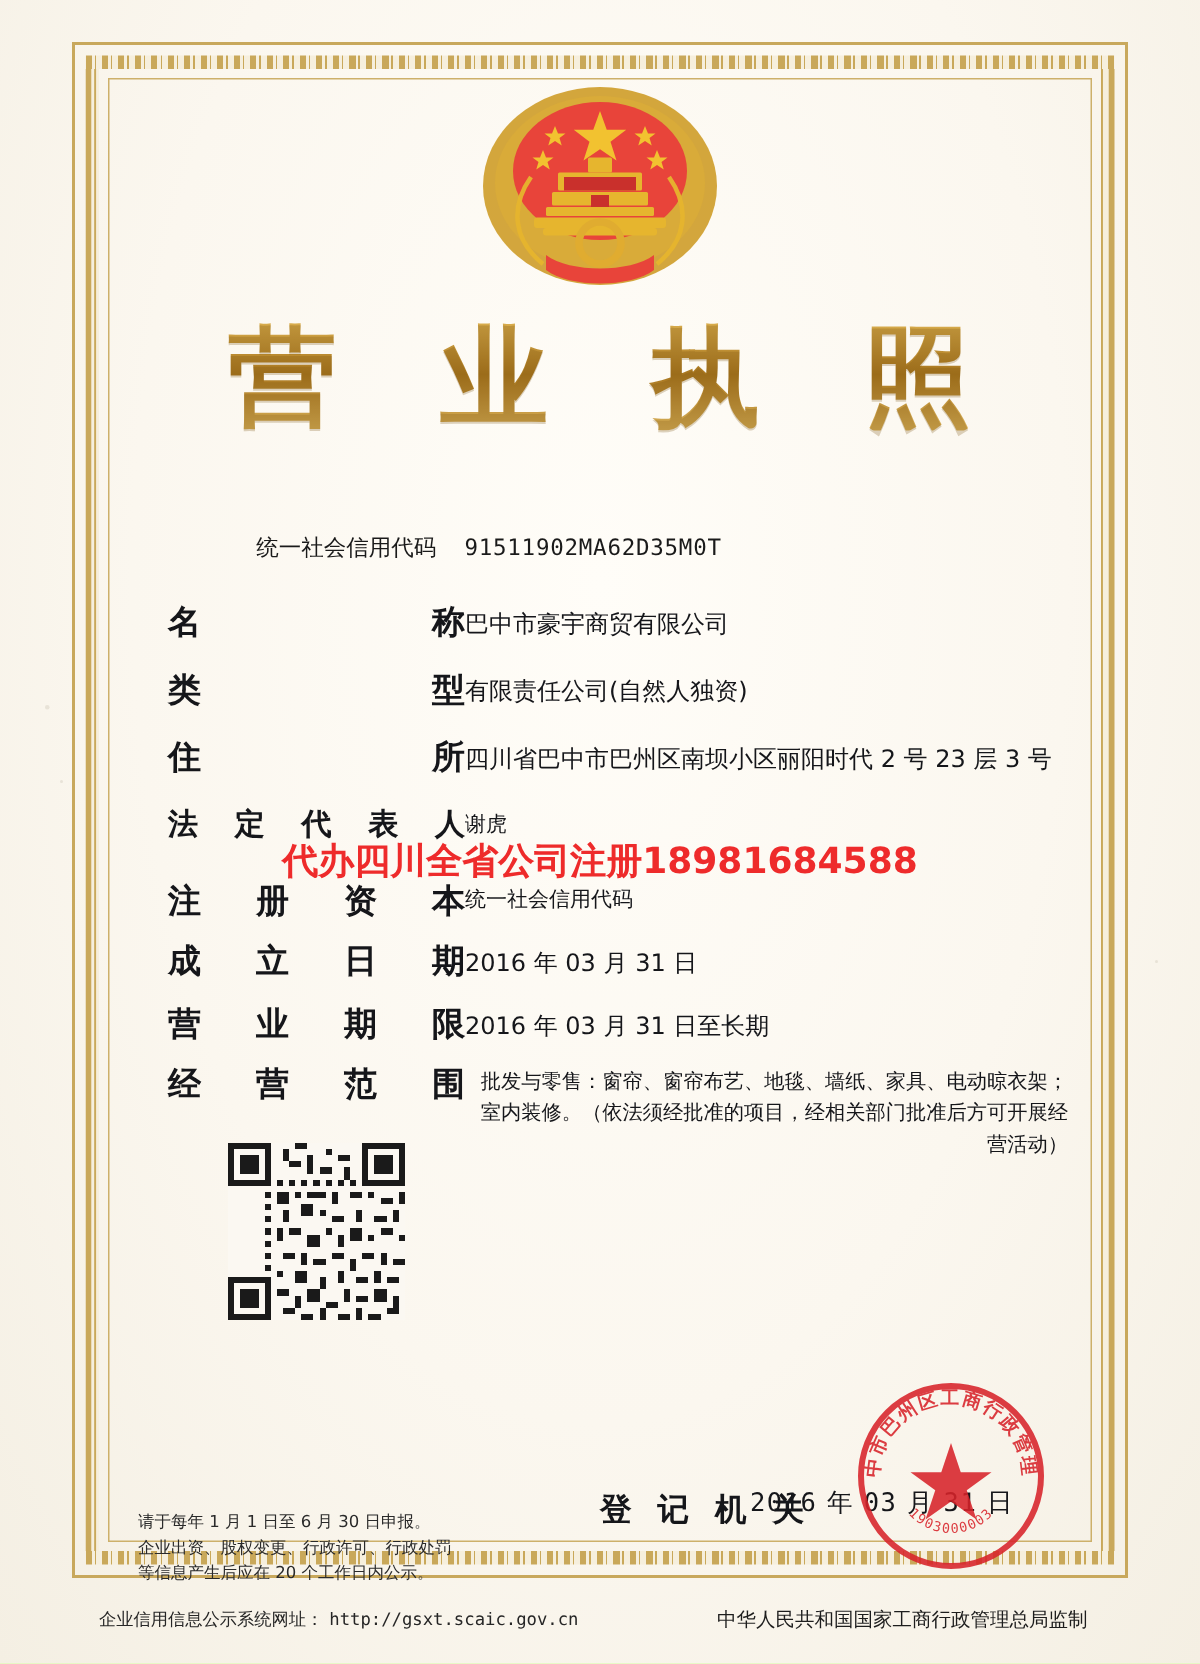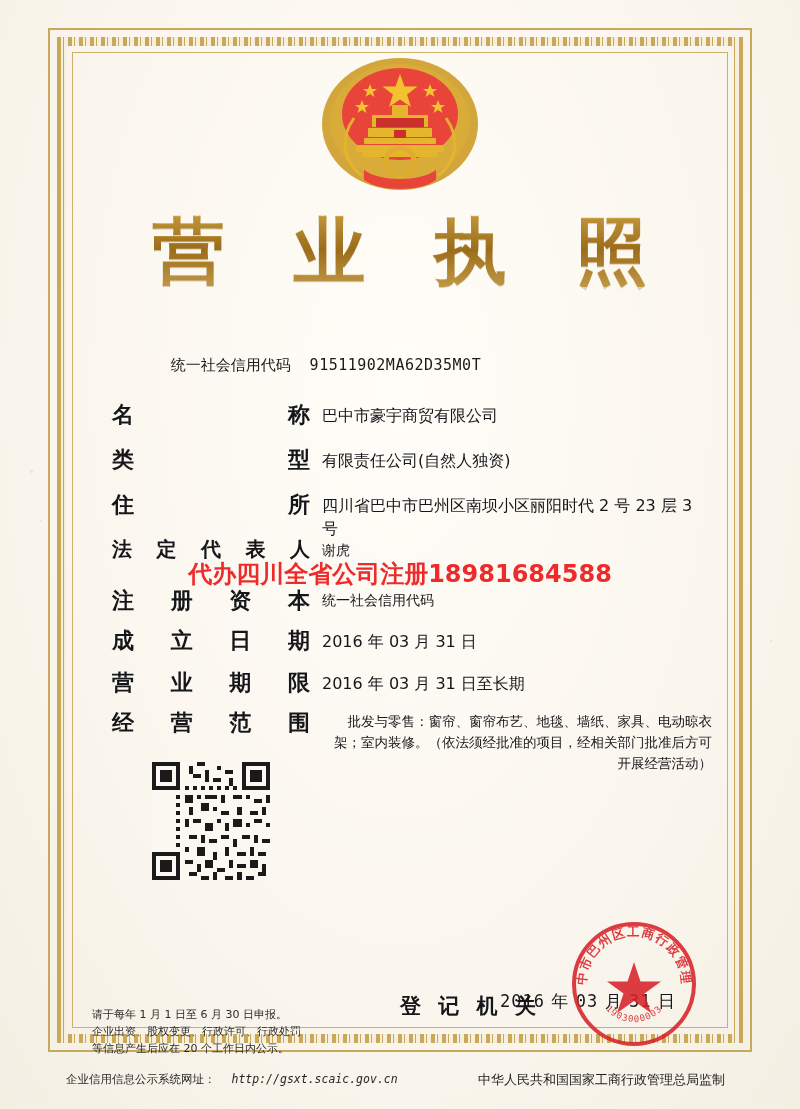--- a/index.html
+++ b/index.html
@@ -137,21 +137,20 @@
     font-size: 20px;
   }
   .field-label span { display: inline-block; }
   .field-value {
     flex: 1;
     font-family: "DejaVu Sans", sans-serif;
     font-size: 16px;
     color: #15161a;
     line-height: 1.45;
     padding-top: 4px;
-    margin-left: 12px;
   }
   .field-value.small { font-size: 14px; }
 
   #row-name   { top: 400px; }
   #row-type   { top: 445px; }
   #row-addr   { top: 490px; }
   #row-legal  { top: 536px; }
   #row-cap    { top: 586px; }
   #row-found  { top: 626px; }
   #row-term   { top: 668px; }
@@ -240,22 +239,21 @@
   #site-line {
     position: absolute;
     left: 66px;
     top: 1072px;
     font-family: "DejaVu Sans", sans-serif;
     font-size: 11.5px;
     color: #262626;
   }
   #site-line .url {
     font-family: "DejaVu Sans Mono", monospace;
-    margin-left: 16px;
-    font-style: italic;
+    margin-left: 4px;
   }
   #issuer-line {
     position: absolute;
     left: 478px;
     top: 1071px;
     font-family: "DejaVu Sans", sans-serif;
     font-size: 13px;
     color: #1d1d1d;
   }
 

